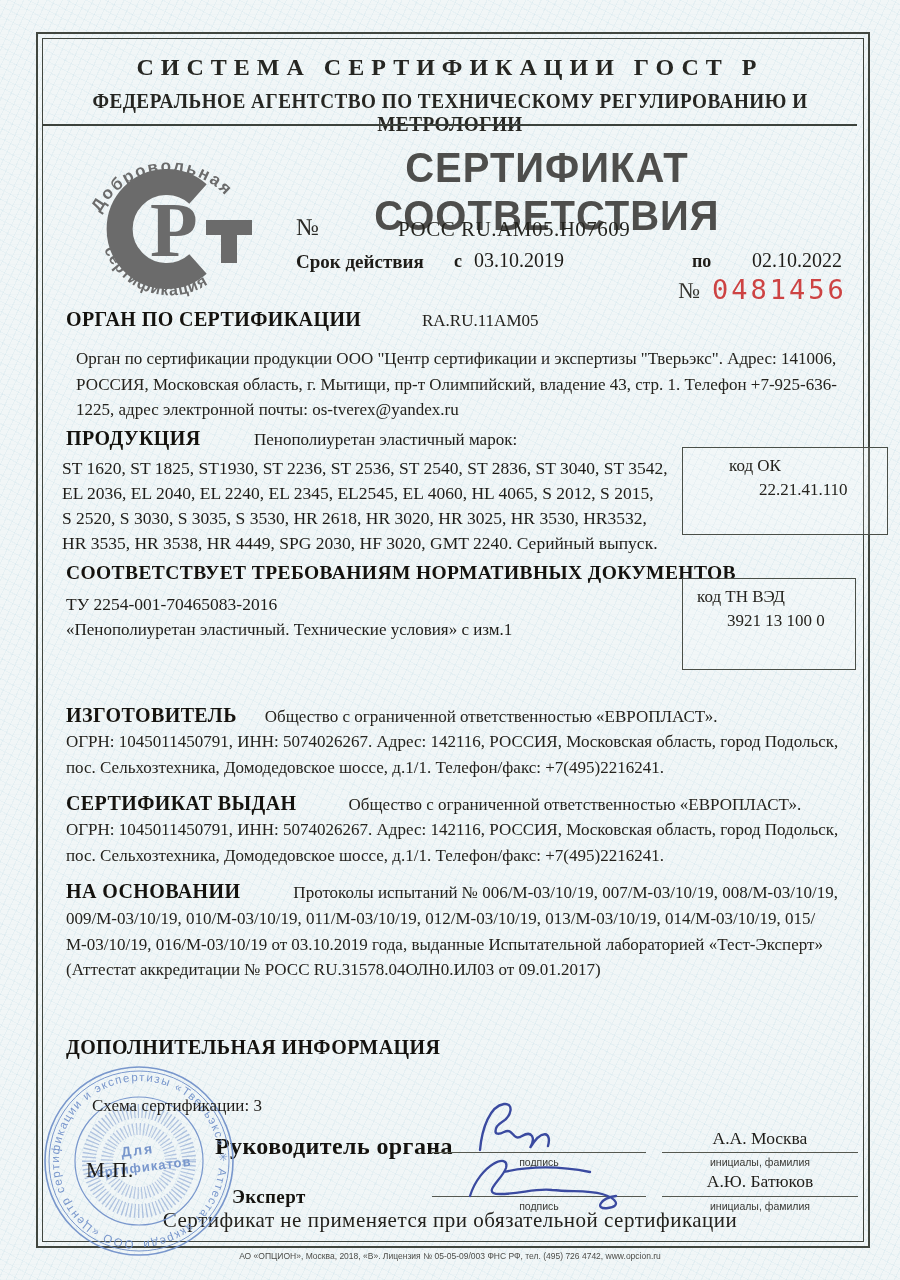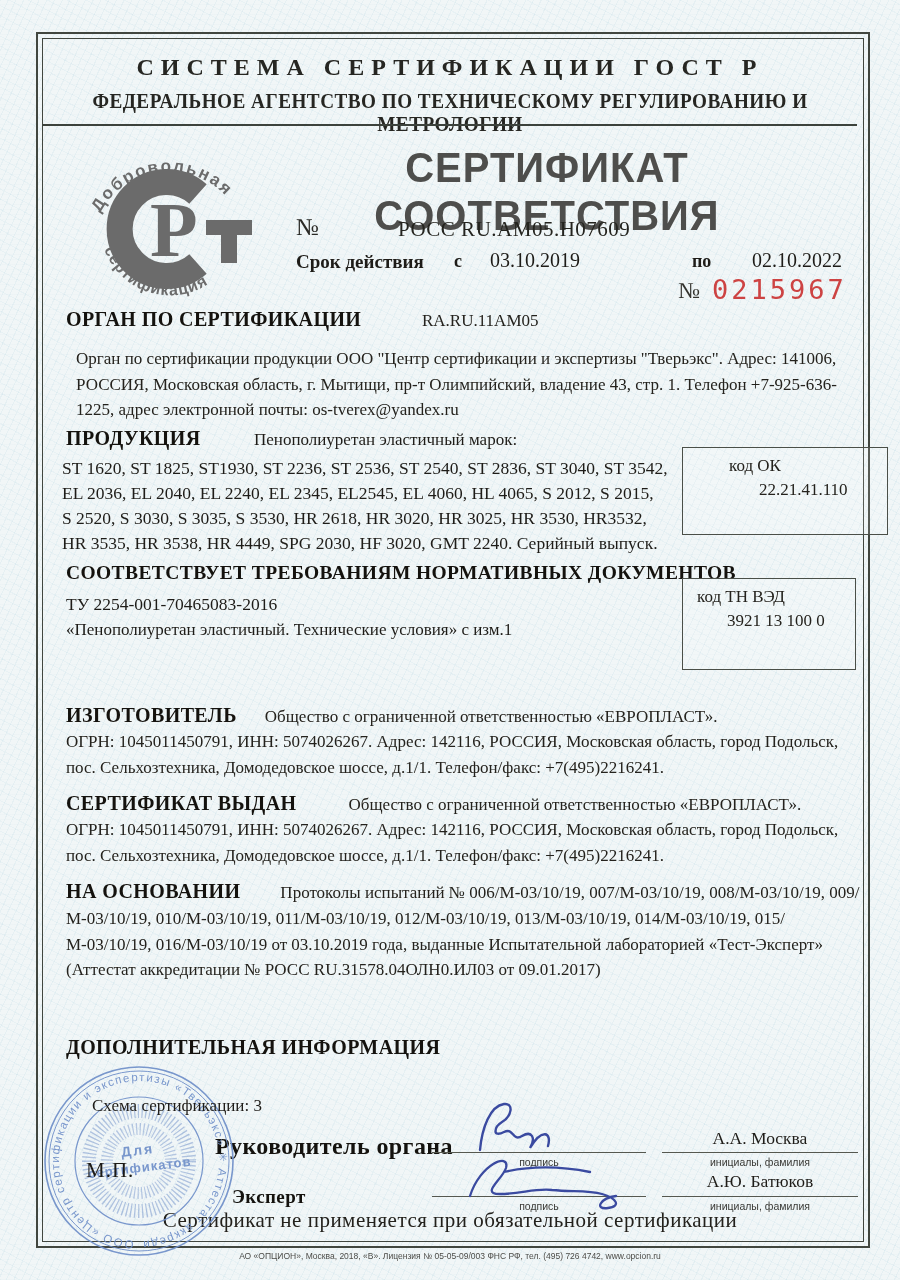--- a/index.html
+++ b/index.html
@@ -17,21 +17,21 @@
   .frame-inner{position:absolute;left:4px;top:4px;right:4px;bottom:4px;border:1.5px solid #41463f;}
   .hdr1{left:0;top:54px;width:900px;text-align:center;font-weight:700;font-size:24px;letter-spacing:7px;color:#262622;}
   .hdr2{left:0;top:90px;width:900px;text-align:center;font-weight:700;font-size:20px;letter-spacing:0.5px;color:#262622;transform:scaleX(.96);}
   .hdr-sep{left:42px;top:124px;width:815px;height:0;border-top:2px solid #3c423c;}
   .doc-title{left:238px;top:147px;width:618px;text-align:center;font-family:"Liberation Sans",sans-serif;font-weight:700;font-size:40px;letter-spacing:1px;color:#4e4e4c;transform:scaleY(1.06);}
   .no-label{font-size:24px;color:#2a2a26;}
   .reg-no{left:296px;top:214px;}
   .reg-val{left:398px;top:217px;font-size:21px;letter-spacing:.5px;color:#24241f;}
   .validity-label{left:296px;top:251px;font-weight:700;font-size:19px;}
   .v-c{left:454px;top:251px;font-weight:700;font-size:18px;}
-  .v-from{left:474px;top:249px;font-size:20px;margin-left:16px;}
+  .v-from{left:474px;top:249px;font-size:20px;}
   .v-po{left:692px;top:251px;font-weight:700;font-size:18px;}
   .v-to{left:752px;top:249px;font-size:20px;}
   .serial-no{left:678px;top:278px;font-size:23px;color:#33332e;}
   .serial-val{left:712px;top:274px;font-family:"DejaVu Sans Mono",monospace;font-size:27px;letter-spacing:3px;color:#cd4343;}
   .sect-h{font-weight:700;font-size:20px;letter-spacing:.4px;color:#14120e;}
   .body-t{font-size:17px;line-height:1.5;color:#24221d;}
   .org-h{left:66px;top:308px;}
   .org-code{left:422px;top:311px;font-size:17px;color:#24221d;}
   .org-body{left:76px;top:346px;width:792px;}
   .prod-h{left:66px;top:427px;}
@@ -45,21 +45,21 @@
   .conf-tu{left:66px;top:594px;font-size:17.5px;}
   .conf-cond{left:66px;top:620px;font-size:17px;}
   .code-tn{left:682px;top:578px;width:172px;height:90px;}
   .mfr-line{left:66px;top:700px;width:796px;}
   .mfr-line .sect-h{margin-right:28px;}
   .issued-line .sect-h{margin-right:52px;}
   .mfr-body{left:66px;top:729px;width:796px;}
   .issued-line{left:66px;top:788px;width:796px;}
   .issued-body{left:66px;top:817px;width:796px;}
   .basis-para{left:66px;top:876px;width:800px;}
-  .basis-para .sect-h{margin-right:40px;}
+  .basis-para .sect-h{margin-right:53px;}
   .addinfo-h{left:66px;top:1036px;}
   .scheme{left:92px;top:1096px;font-size:17px;z-index:3;}
   .stamp-svg{left:34px;top:1060px;z-index:2;opacity:.92;}
   .mp{left:86px;top:1158px;font-size:21px;letter-spacing:1px;z-index:3;color:#1c1a16;}
   .role1{left:215px;top:1133px;font-size:24px;text-align:center;}
   .role2{left:232px;top:1186px;font-size:19px;}
   .sig-line{border-bottom:1.3px solid #55584f;height:0;}
   .sig1{left:432px;top:1152px;width:214px;}
   .sig2{left:432px;top:1196px;width:214px;}
   .nameline1{left:662px;top:1152px;width:196px;}
@@ -112,21 +112,21 @@
 <span class="abs no-label reg-no">№</span>
 <span class="abs reg-val">РОСС RU.АМ05.Н07609</span>
 
 <span class="abs validity-label">Срок действия</span>
 <span class="abs v-c">с</span>
 <span class="abs v-from">03.10.2019</span>
 <span class="abs v-po">по</span>
 <span class="abs v-to">02.10.2022</span>
 
 <span class="abs serial-no">№</span>
-<span class="abs serial-val">0215967</span>
+<span class="abs serial-val">0481456</span>
 
 <span class="abs sect-h org-h">ОРГАН ПО СЕРТИФИКАЦИИ</span>
 <span class="abs org-code">RA.RU.11АМ05</span>
 <div class="abs body-t org-body">Орган по сертификации продукции ООО "Центр сертификации и экспертизы "Тверьэкс". Адрес: 141006, РОССИЯ, Московская область, г. Мытищи, пр-т Олимпийский, владение 43, стр. 1. Телефон +7-925-636-1225, адрес электронной почты: os-tverex@yandex.ru</div>
 
 <span class="abs sect-h prod-h">ПРОДУКЦИЯ</span>
 <span class="abs prod-intro">Пенополиуретан эластичный марок:</span>
 <div class="abs prod-lines">
   <div>ST 1620, ST 1825, ST1930, ST 2236, ST 2536, ST 2540, ST 2836, ST 3040, ST 3542,</div>
   <div>EL 2036, EL 2040, EL 2240, EL 2345, EL2545, EL 4060, HL 4065, S 2012, S 2015,</div>

